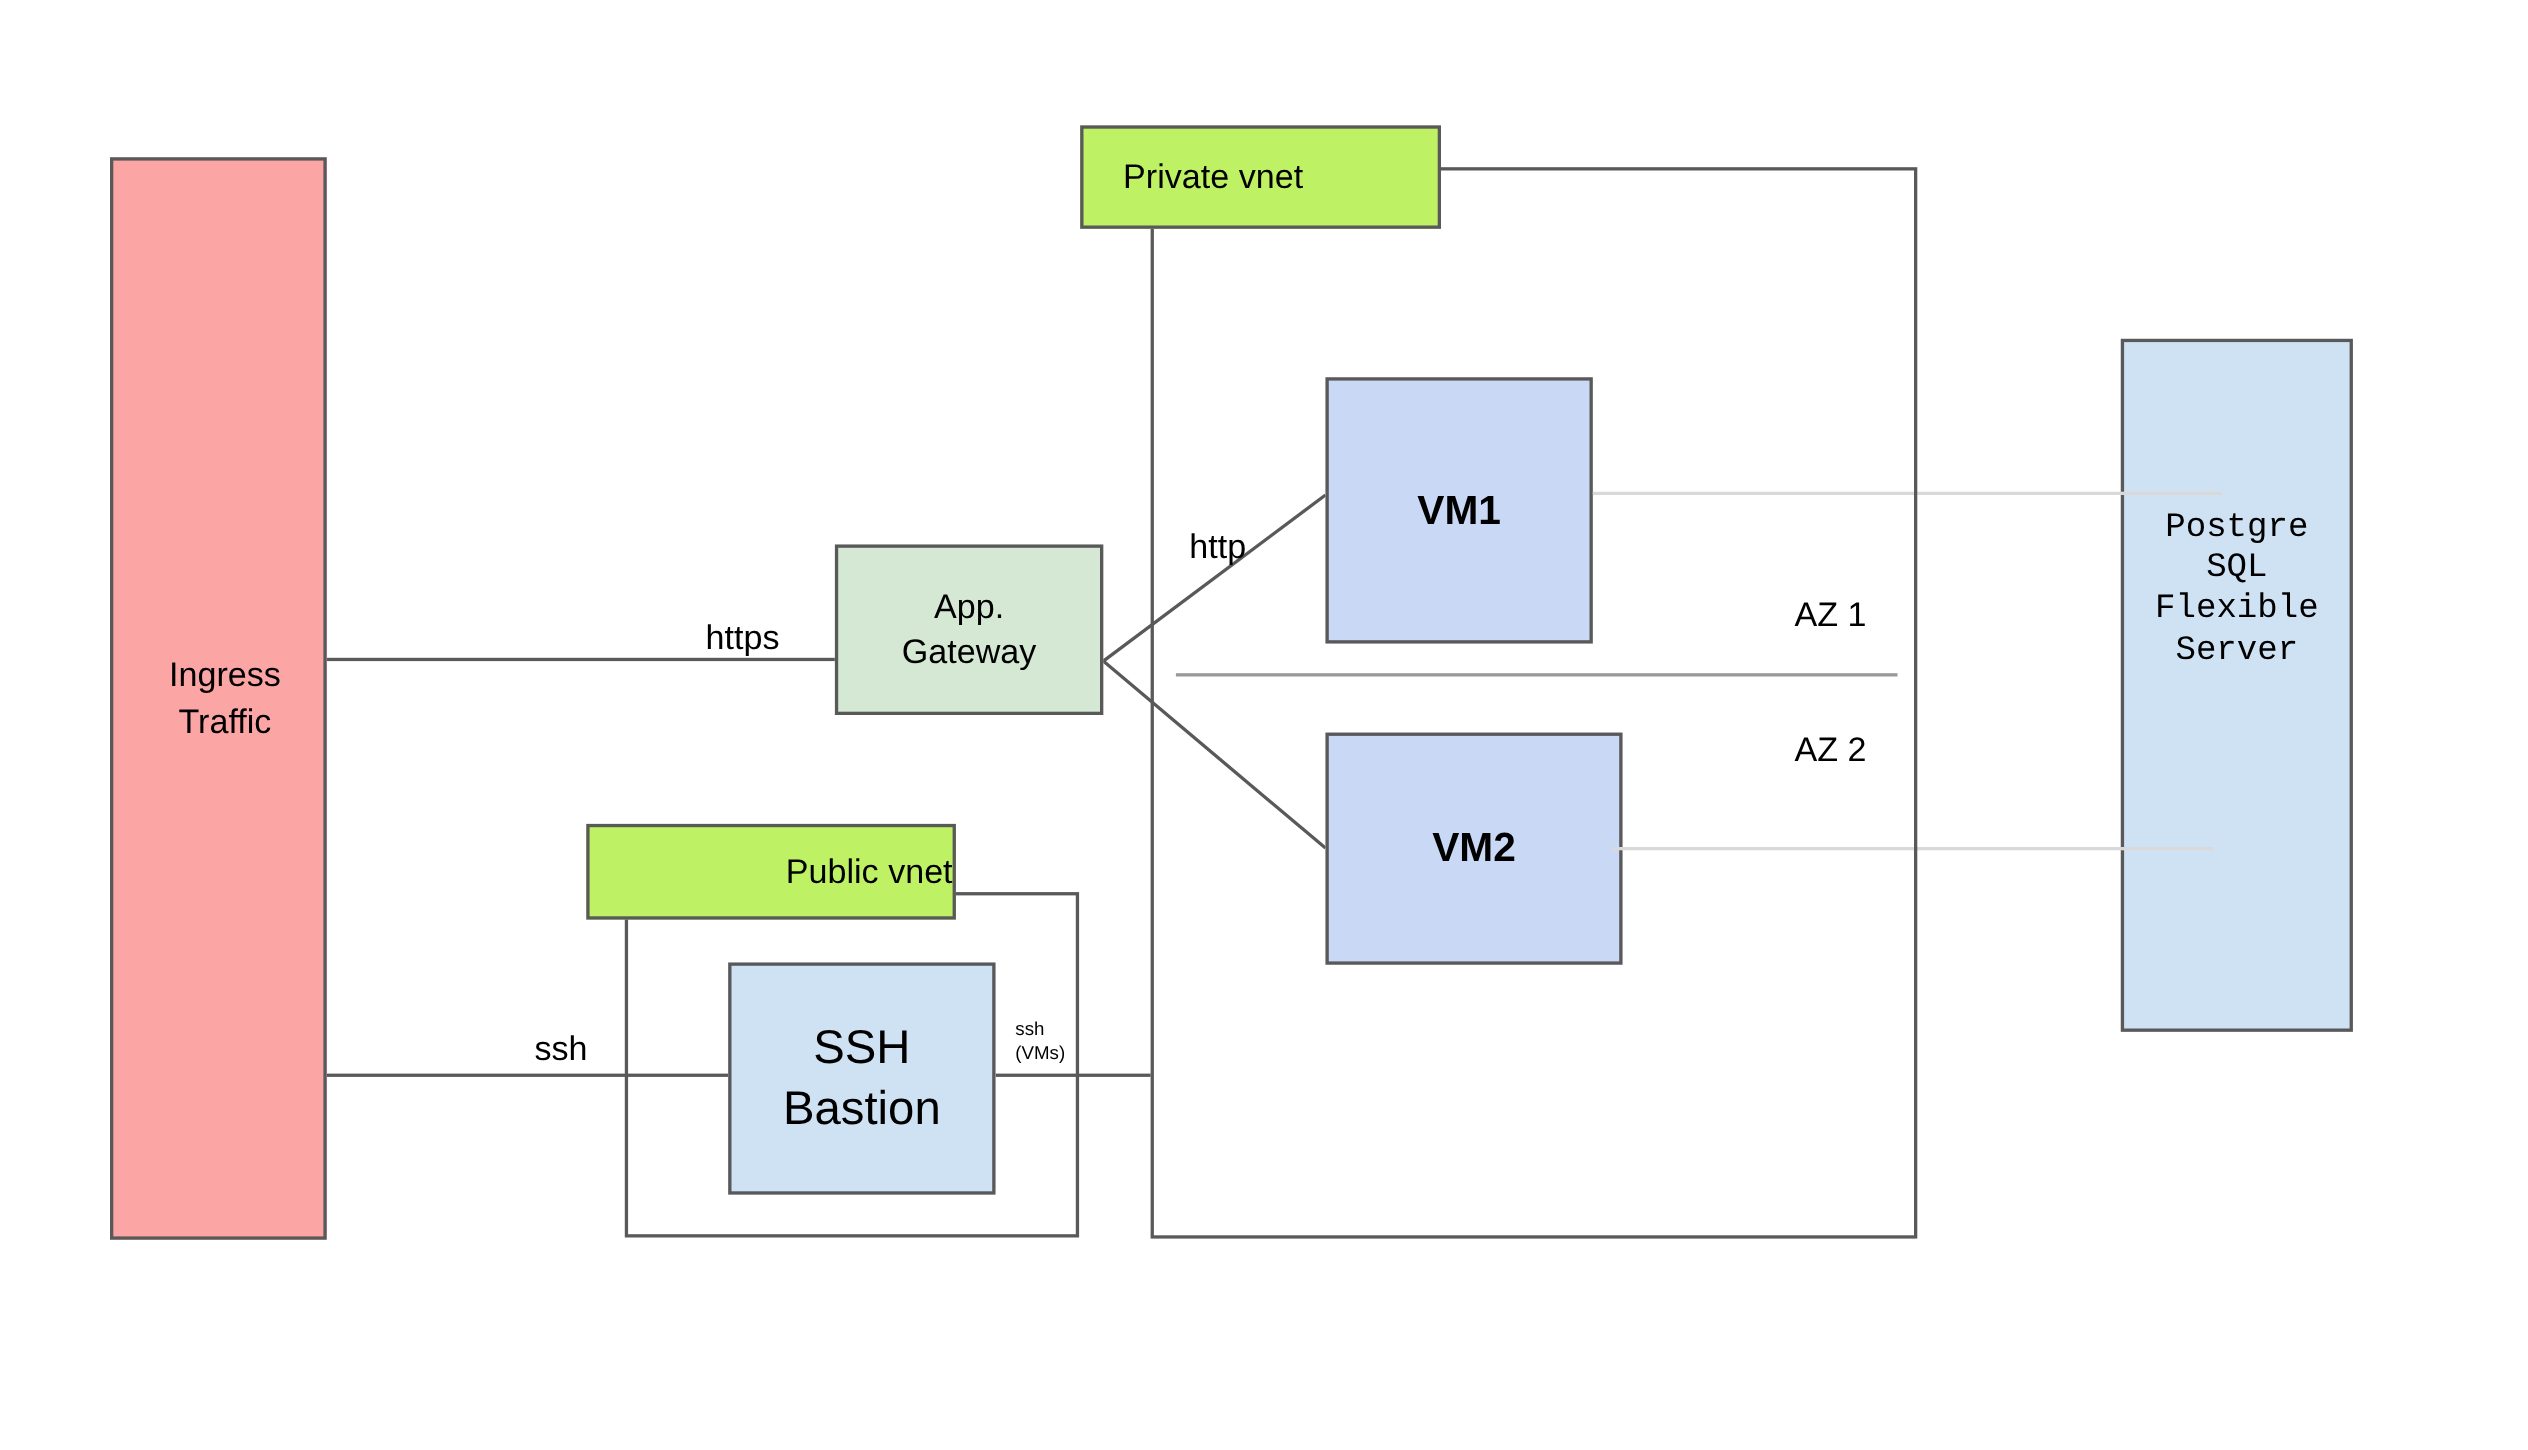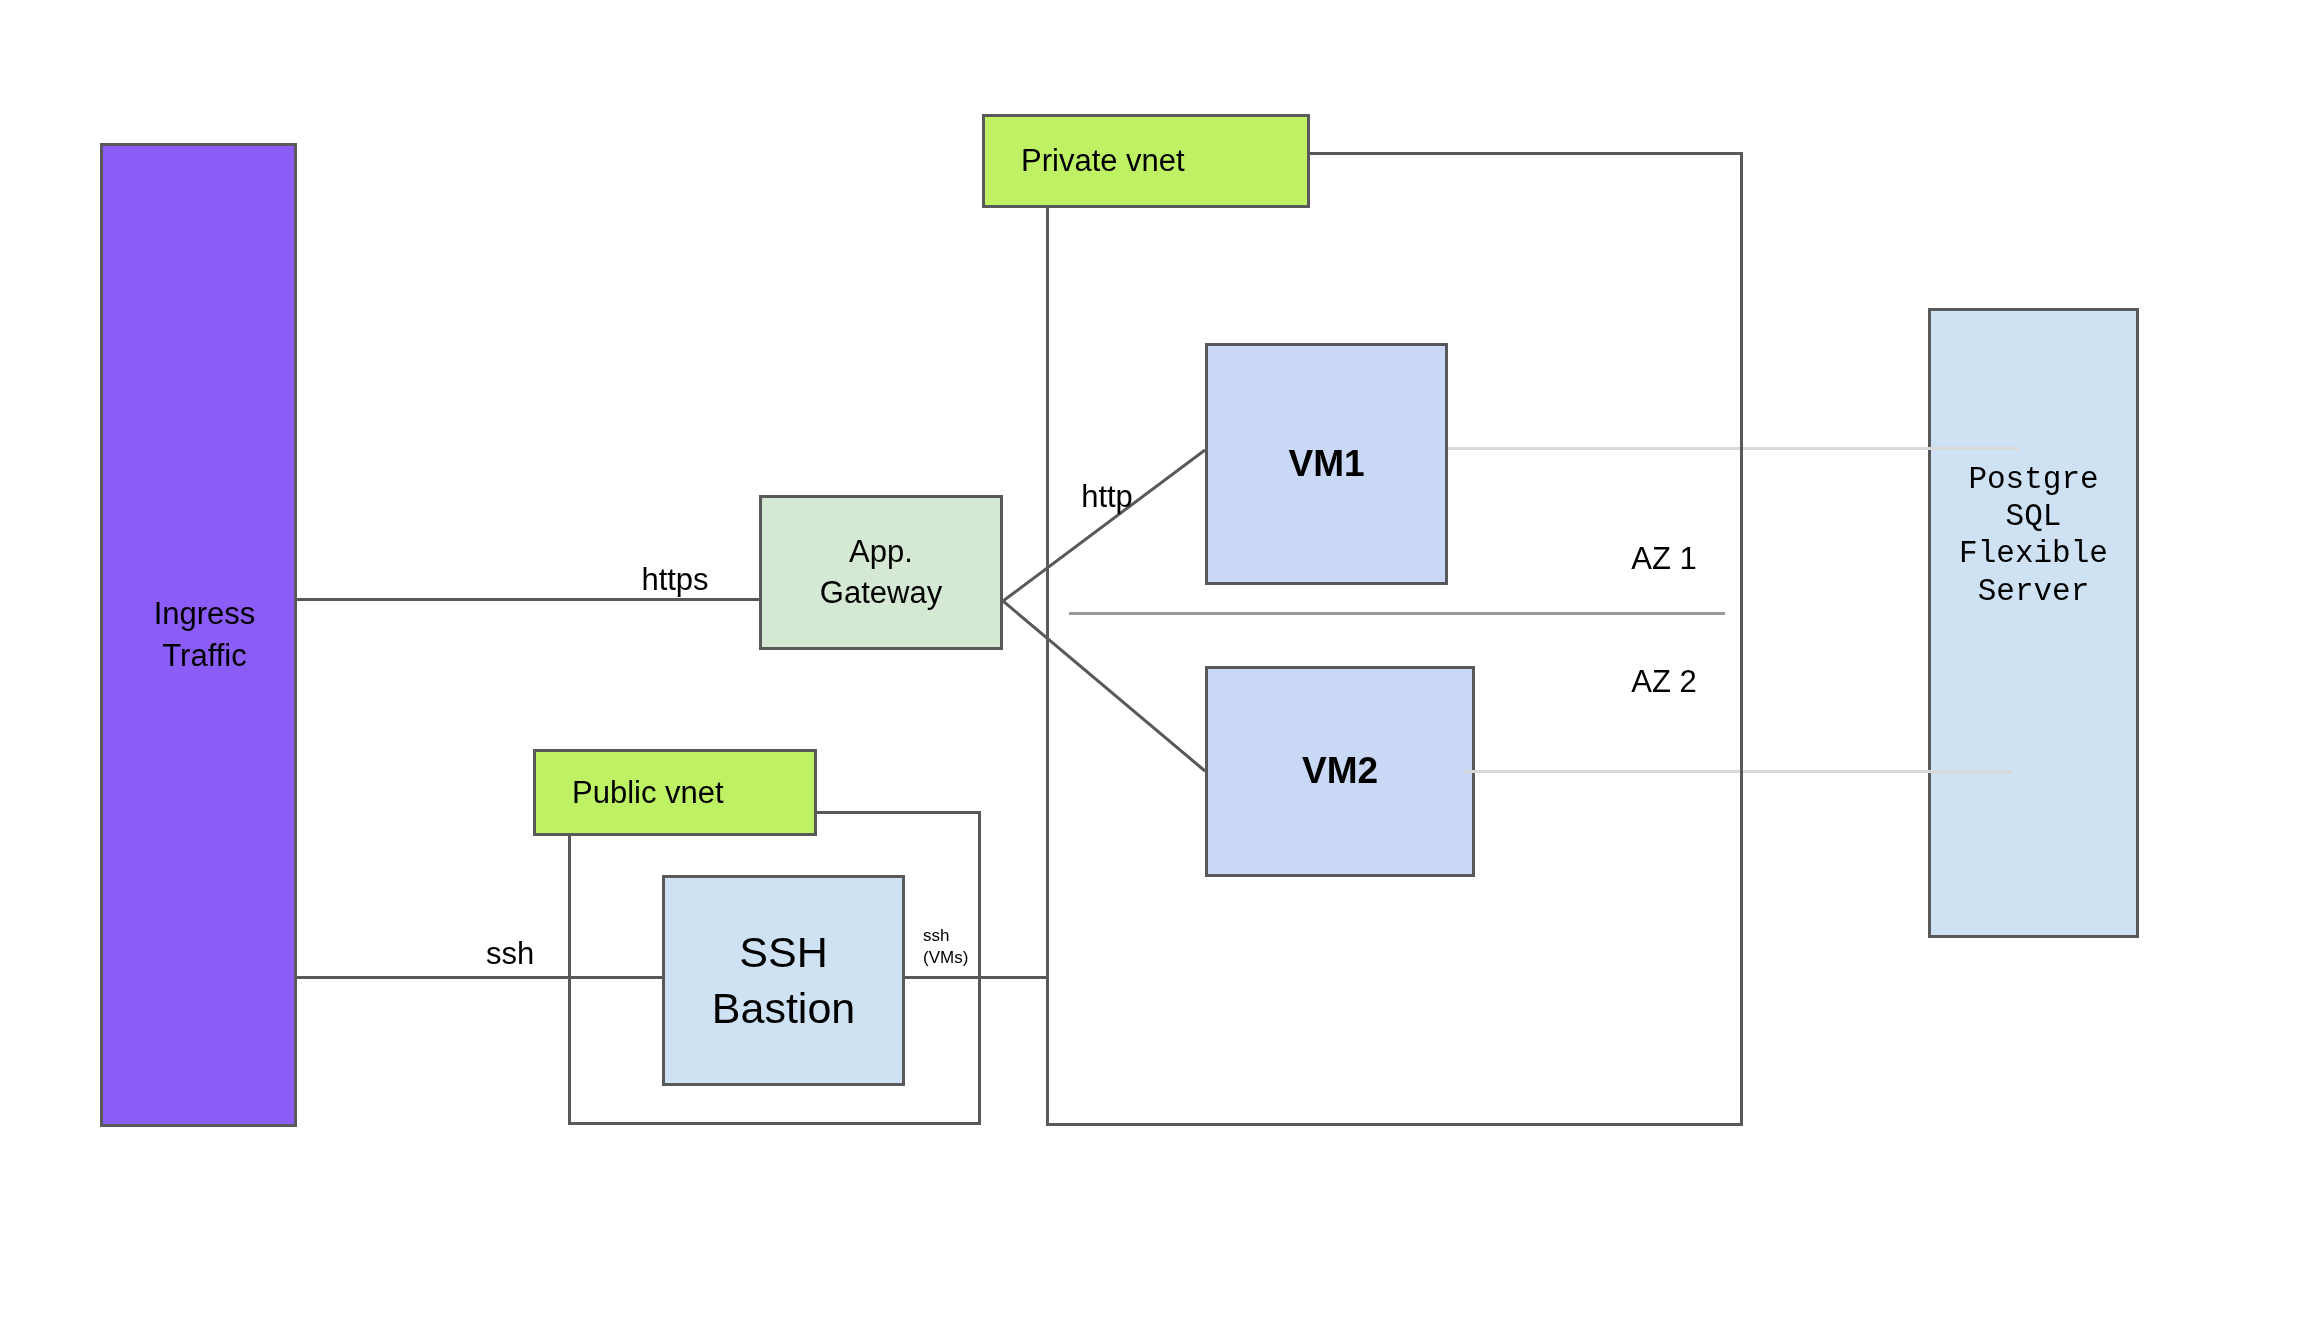--- a/index.html
+++ b/index.html
@@ -19,21 +19,21 @@
   .abs { position: absolute; box-sizing: border-box; }
 
   
   .outline {
     border: 3px solid #595959;
     background: transparent;
     z-index: 5;
   }
   .ingress {
     border: 3px solid #595959;
-    background: #8b5cf6;
+    background: #fca5a5;
     z-index: 3;
     display: flex;
     align-items: center;
     justify-content: center;
     text-align: center;
     font-size: 31px;
     line-height: 1.35;
     padding-left: 12px;
   }
 
@@ -102,21 +102,21 @@
 Traffic</div>
 
   <div class="abs outline" style="left:1046px; top:152px; width:697px; height:974px;"></div>
 
   <div class="abs outline" style="left:568px; top:811px; width:413px; height:314px;"></div>
 
   <div class="abs vnet-tag" style="left:982px; top:114px; width:328px; height:94px;">
     <span>Private vnet</span>
   </div>
 
-  <div class="abs vnet-tag" style="left:533px; top:749px; width:284px; height:87px;">
+  <div class="abs vnet-tag" style="left:533px; top:749px; width:336px; height:87px;justify-content:flex-end;">
     <span>Public vnet</span>
   </div>
 
   <div class="abs node green pre" style="left:759px; top:495px; width:244px; height:155px;">App.
 Gateway</div>
 
   <div class="abs node vm" style="left:1205px; top:343px; width:243px; height:242px;">VM1</div>
 
   <div class="abs node vm" style="left:1205px; top:666px; width:270px; height:211px;">VM2</div>
 

